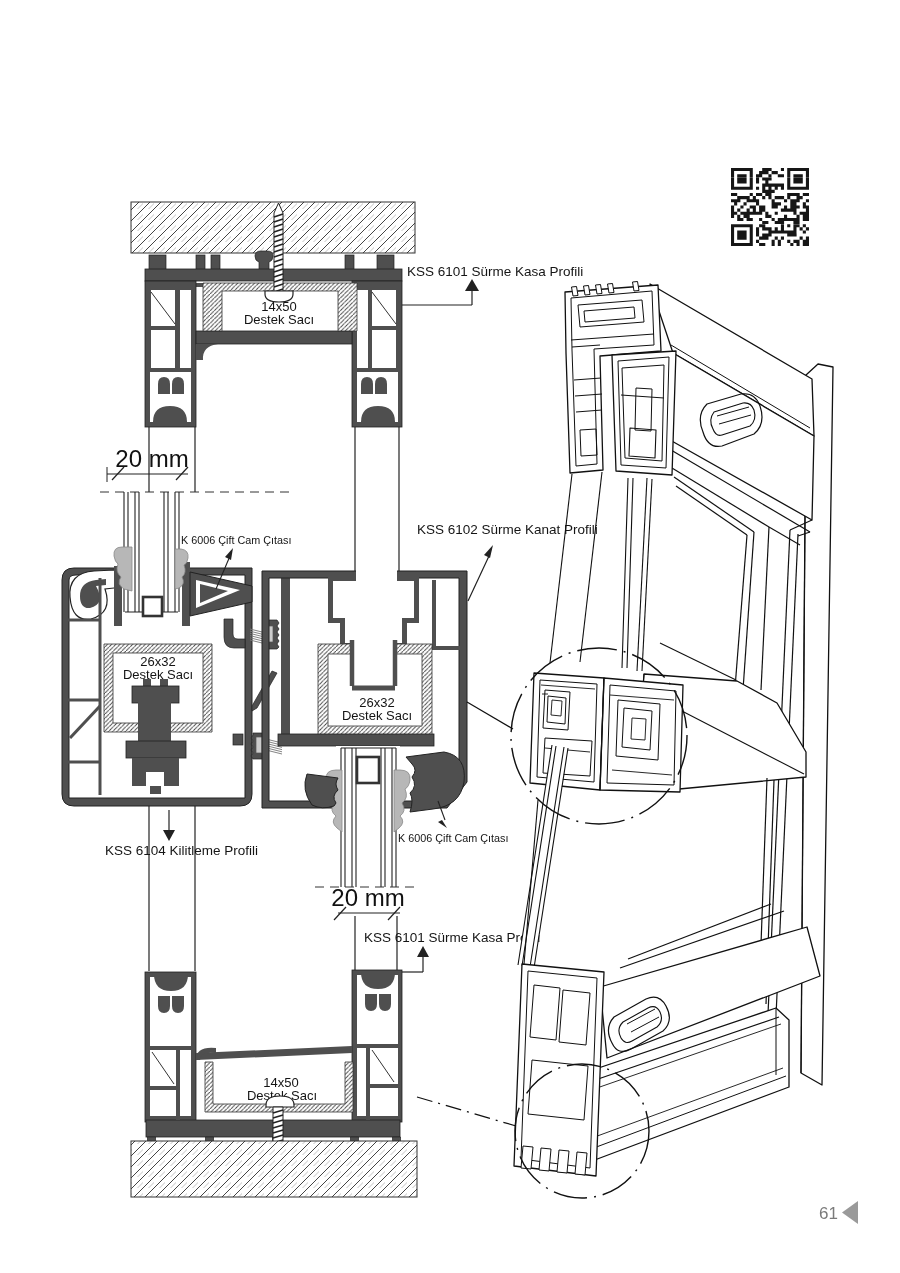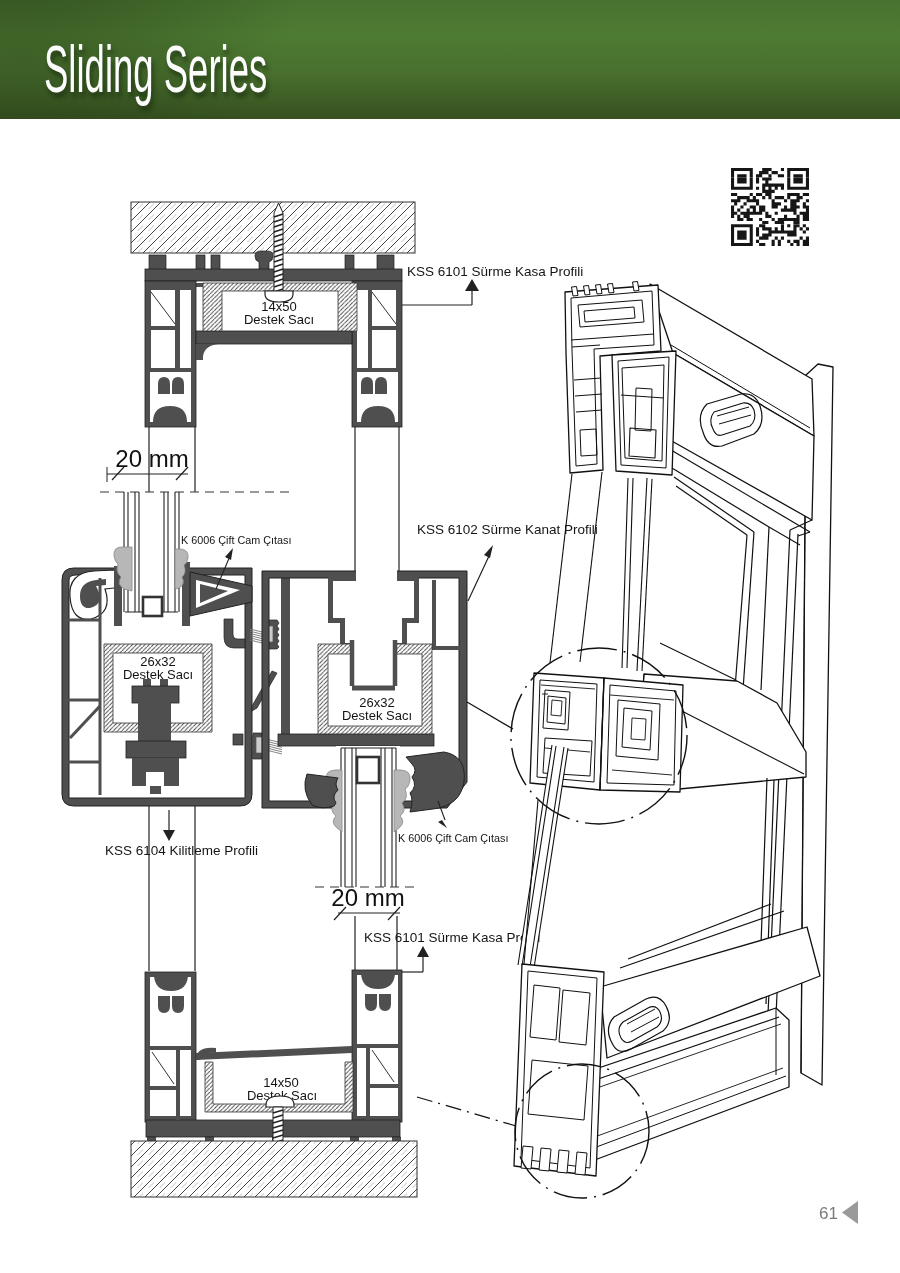--- a/index.html
+++ b/index.html
@@ -9,24 +9,20 @@
 svg text{font-family:"Liberation Sans",sans-serif;}
 .lbl{font-size:13.5px;fill:#151515;}
 .sm{font-size:10.8px;fill:#151515;}
 .dim{font-size:24px;fill:#111;}
 .ct{font-size:13px;fill:#141414;}
 </style>
 </head>
 <body>
 <div id="page">
 
-<div id="hdr">
-
-<h1>Sliding Series</h1>
-</div>
 <svg width="900" height="1273" viewBox="0 0 900 1273" style="position:absolute;left:0;top:0;">
 <defs>
 <pattern id="wallh" width="11" height="11" patternUnits="userSpaceOnUse">
   <rect width="11" height="11" fill="#fff"></rect>
   <path d="M-1,12 L12,-1" stroke="#454545" stroke-width="1.0" fill="none"></path>
   <path d="M4.5,12 L12,4.5" stroke="#b5b5b5" stroke-width="0.8" fill="none"></path>
 </pattern>
 <pattern id="steelh" width="4.2" height="4.2" patternUnits="userSpaceOnUse">
   <rect width="4.2" height="4.2" fill="#fff"></rect>
   <path d="M-1,5.2 L5.2,-1" stroke="#444" stroke-width="0.95" fill="none"></path>

